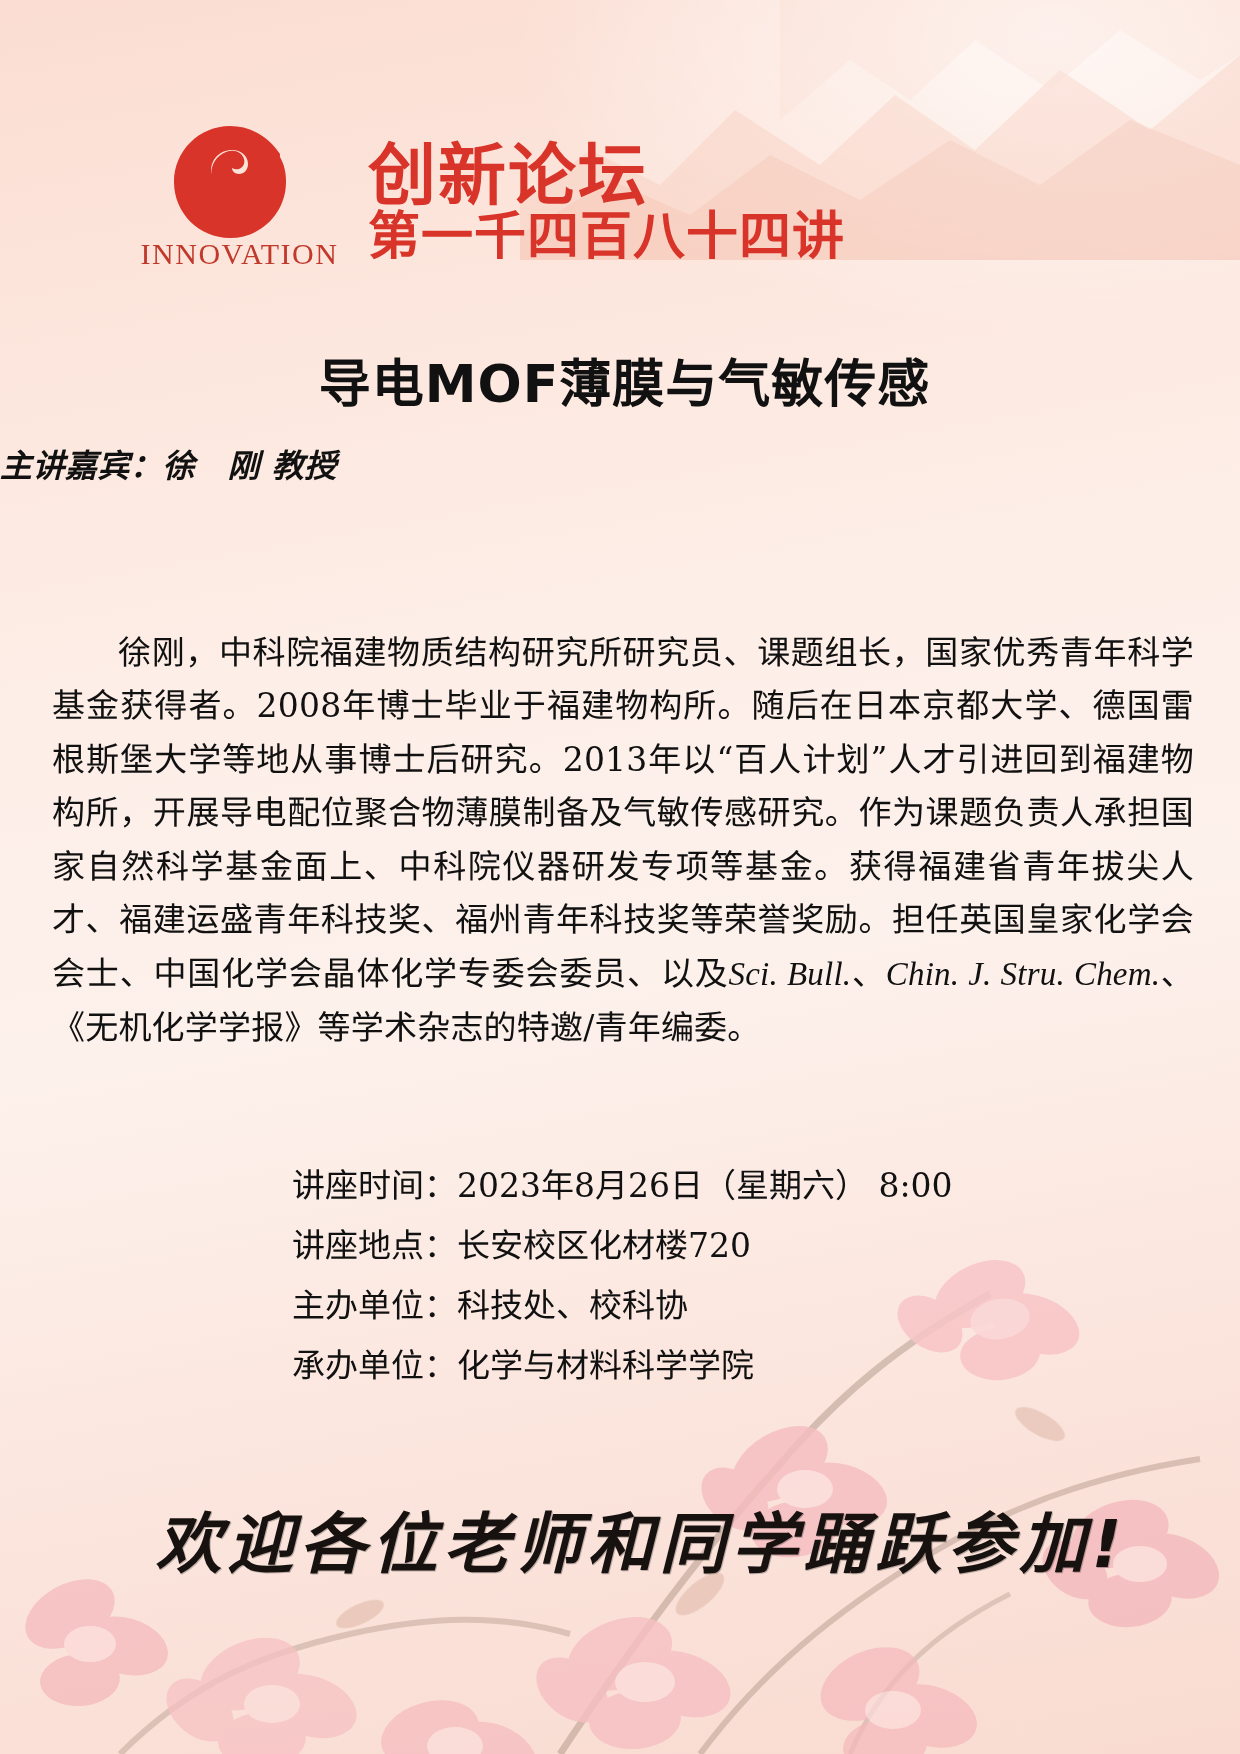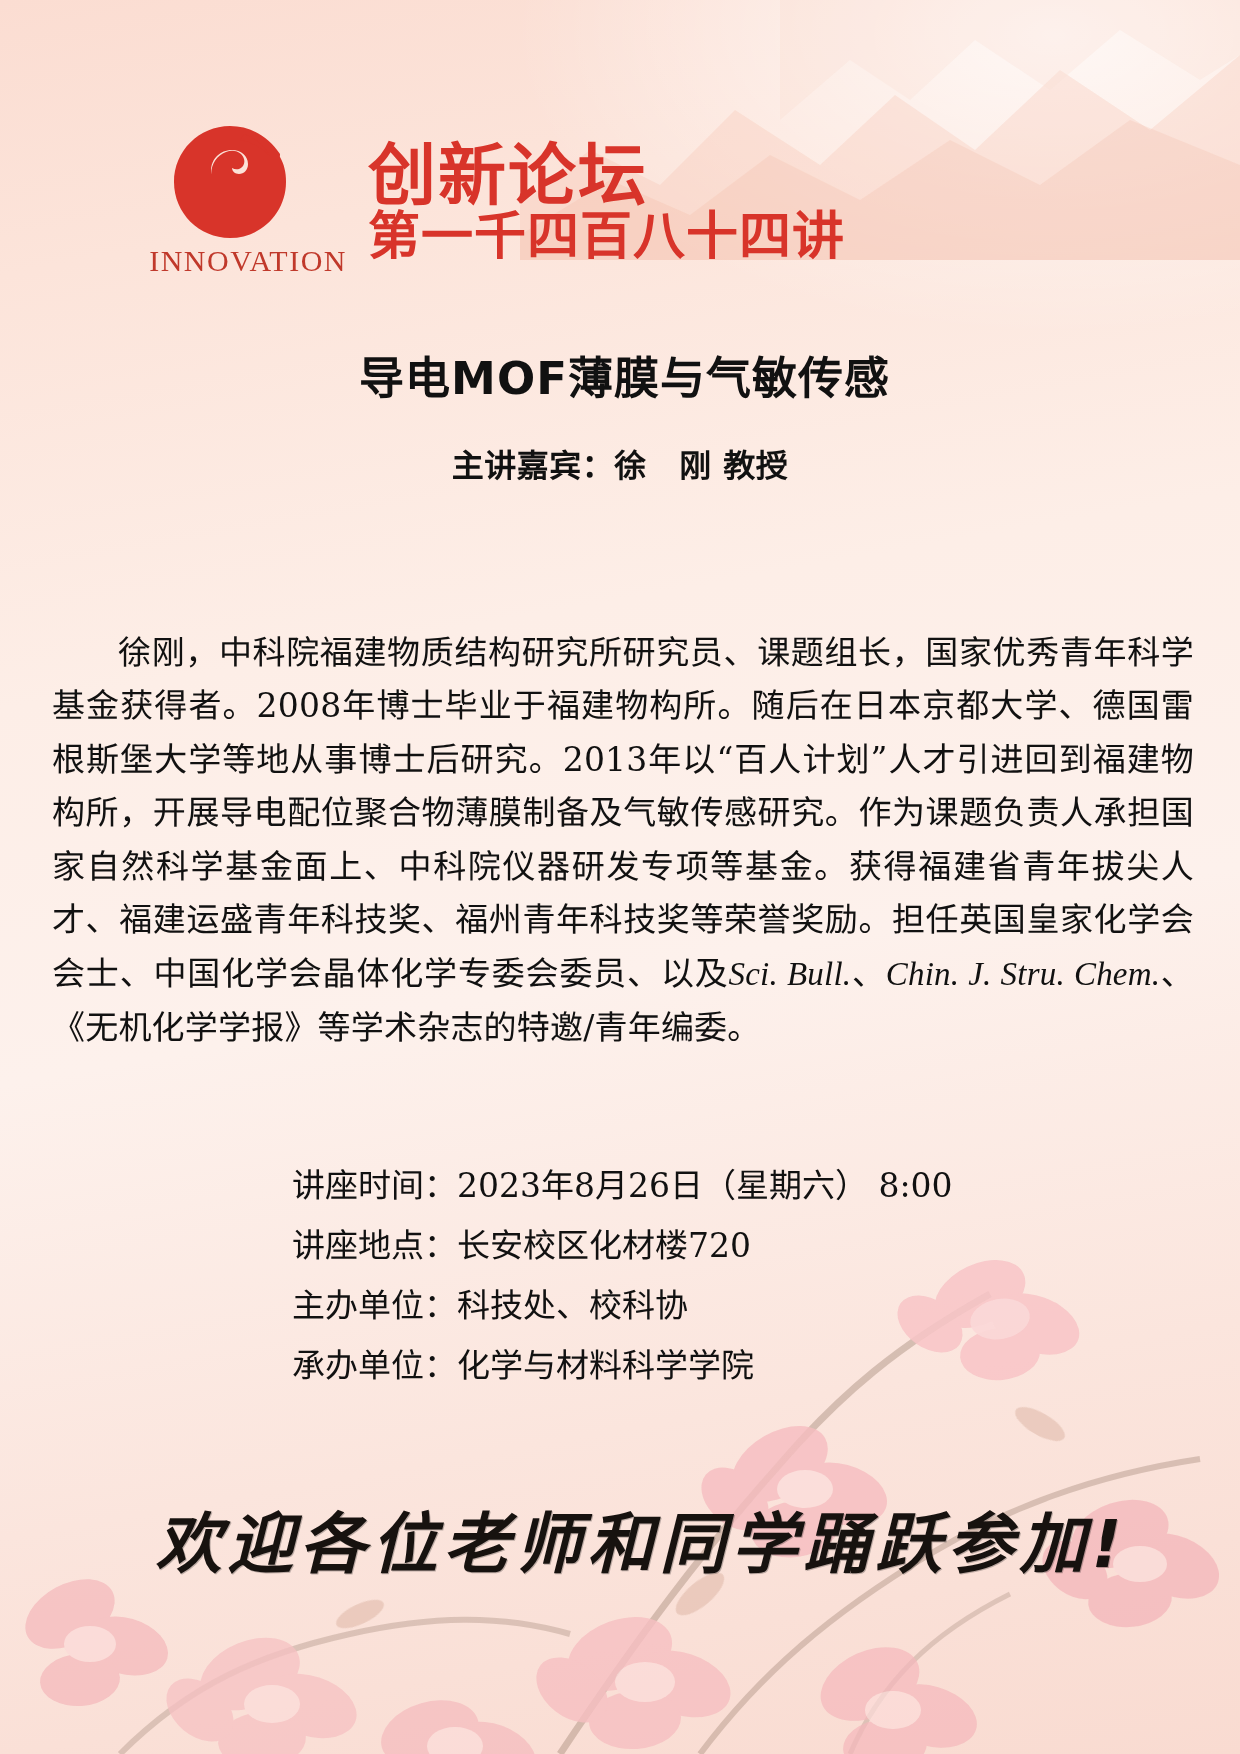--- a/index.html
+++ b/index.html
@@ -55,24 +55,24 @@
     height: 170px;
     flex: none;
   }
   .logo-mark {
     position: absolute;
     top: 4px; left: 38px;
     width: 120px; height: 120px;
   }
   .logo-word {
     position: absolute;
-    top: 126px;
+    top: 119px;
     left: 0;
     width: 215px;
-    text-align: right;
+    text-align: center;
     font-family: "Liberation Serif", serif;
     font-size: 30px;
     letter-spacing: 1.5px;
     color: #c0392b;
     font-weight: 400;
   }
   .header-titles {
     display: flex;
     align-items: baseline;
     padding-top: 24px;
@@ -97,30 +97,30 @@
   }
 
   
   .lecture-title {
     position: absolute;
     top: 342px;
     left: 0; right: 0;
     text-align: center;
     font-family: "DejaVu Sans", "Liberation Sans", sans-serif;
     font-weight: bold;
-    font-size: 45px;
+    font-size: 52px;
     color: #111;
     letter-spacing: 1px;
     margin-left: 9px;
   }
   .speaker-block {
     position: absolute;
     top: 440px;
     left: 0; right: 0;
-    text-align: center;
+    font-style: italic;
   }
   .speaker-line {
     font-family: "DejaVu Sans", "Liberation Sans", sans-serif;
     font-weight: bold;
     font-size: 32px;
     color: #111;
     line-height: 1.65;
     letter-spacing: 0.5px;
   }
 

